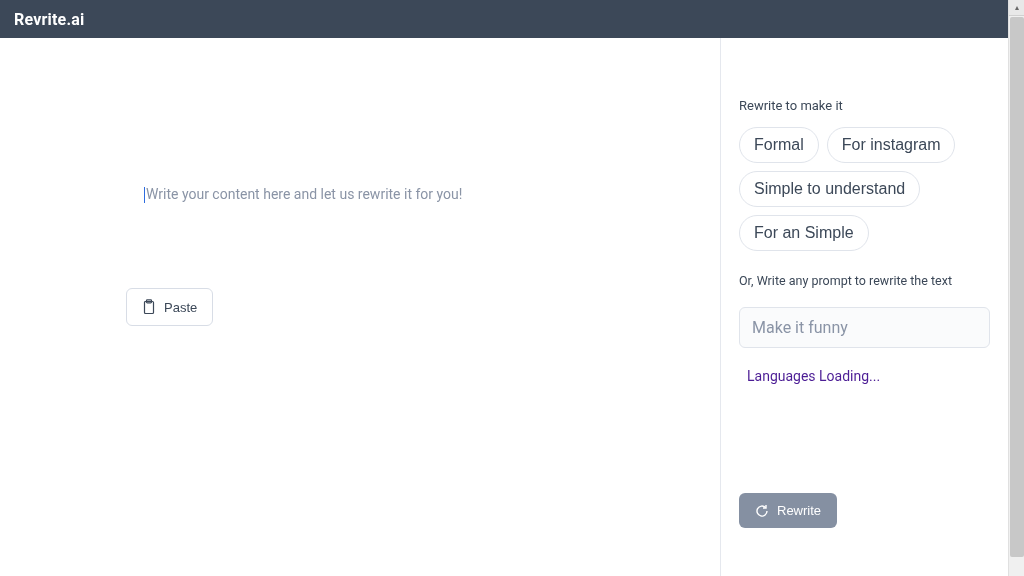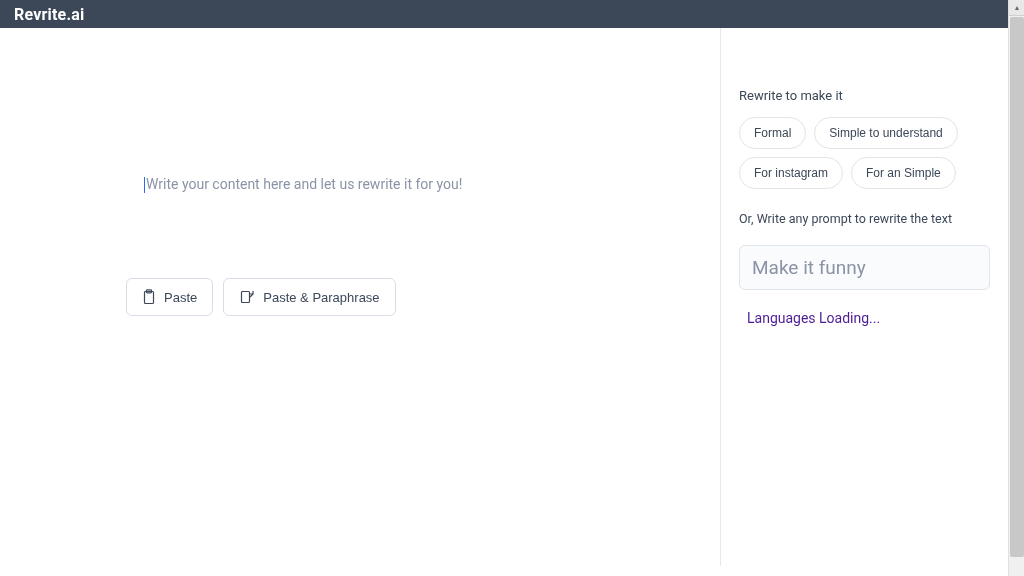--- a/index.html
+++ b/index.html
@@ -38,21 +38,21 @@
     .scrollbar-thumb {
       width: 14px;
       margin-left: 1px;
       height: 540px;
       background: #c8c8c8;
       border-radius: 2px;
       margin-top: 1px;
     }
     .header {
       background: #3c4858;
-      height: 28px;
+      height: 38px;
       display: flex;
       align-items: center;
       padding: 0 14px;
       width: 1008px;
     }
     .brand {
       color: #ffffff;
       font-size: 16px;
       font-weight: 700;
       letter-spacing: 0.2px;
@@ -117,36 +117,36 @@
       flex-wrap: wrap;
       gap: 8px;
       margin-bottom: 22px;
     }
     .chip {
       padding: 8px 14px;
       border: 1px solid #e0e4eb;
       border-radius: 18px;
       background: #ffffff;
       color: #3c4858;
-      font-size: 12px;
+      font-size: 16px;
       cursor: pointer;
       white-space: nowrap;
     }
     .sidebar-subtitle {
       font-size: 12.5px;
       color: #3c4858;
       margin-bottom: 19px;
     }
     .prompt-input {
       width: 100%;
       padding: 10px 12px;
       border: 1px solid #e0e4eb;
       border-radius: 6px;
       background: #fafbfc;
-      font-size: 19px;
+      font-size: 16px;
       color: #3c4858;
       margin-bottom: 20px;
       font-family: inherit;
       outline: none;
     }
     .prompt-input::placeholder {
       color: #8a94a6;
     }
     .loading-text {
       color: #4c1d95;
@@ -187,42 +187,41 @@
       <span class="editor-cursor"></span><span class="placeholder">Write your content here and let us rewrite it for you!</span>
     </div>
     <div class="editor-buttons">
       <button class="btn-outline">
         <svg class="icon-svg" width="14" height="16" viewBox="0 0 14 16" fill="none" stroke="#3c4858" stroke-width="1.2">
           <rect x="2.5" y="2.5" width="9" height="12" rx="1"></rect>
           <rect x="4.5" y="0.8" width="5" height="3" rx="0.8"></rect>
         </svg>
         <span>Paste</span>
       </button>
-      <button class="btn-outline">
-        <svg class="icon-svg" width="16" height="16" viewBox="0 0 16 16" fill="none" stroke="#3c4858" stroke-width="1.2">
-          <rect x="2.5" y="2.5" width="8" height="11" rx="1"></rect>
-          <path d="M11 5 L14 5 L14 2"></path>
-          <path d="M14 5 L11 8"></path>
-        </svg>
-        <span>Paste &amp; Paraphrase</span>
-      </button>
     </div>
   </div>
 
   <div class="sidebar">
     <div class="sidebar-title">Rewrite to make it</div>
     <div class="chips">
       <button class="chip">Formal</button>
+      <button class="chip">For instagram</button>
       <button class="chip">Simple to understand</button>
-      <button class="chip">For instagram</button>
       <button class="chip">For an Simple</button>
     </div>
     <div class="sidebar-subtitle">Or, Write any prompt to rewrite the text</div>
     <input class="prompt-input" type="text" placeholder="Make it funny" style="">
     <div class="loading-text">Languages Loading...</div>
     <div class="spacer"></div>
+    <button class="rewrite-btn">
+      <svg class="icon-svg" width="14" height="14" viewBox="0 0 14 14" fill="none" stroke="#ffffff" stroke-width="1.4">
+        <path d="M12 7 A5 5 0 1 1 10.5 3.5"></path>
+        <path d="M11 1 L11 4 L8 4"></path>
+      </svg>
+      <span>Rewrite</span>
+    </button>
   </div>
 </div>
 
 <div class="scrollbar-track">
   <div class="scrollbar-arrow-up">▴</div>
   <div class="scrollbar-thumb"></div>
 </div>
 
 </body></html>

